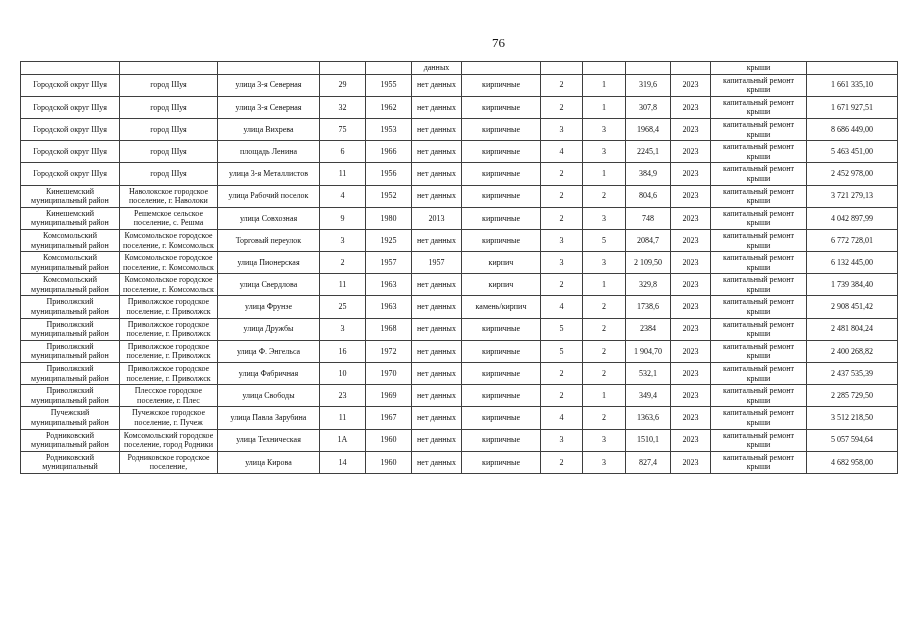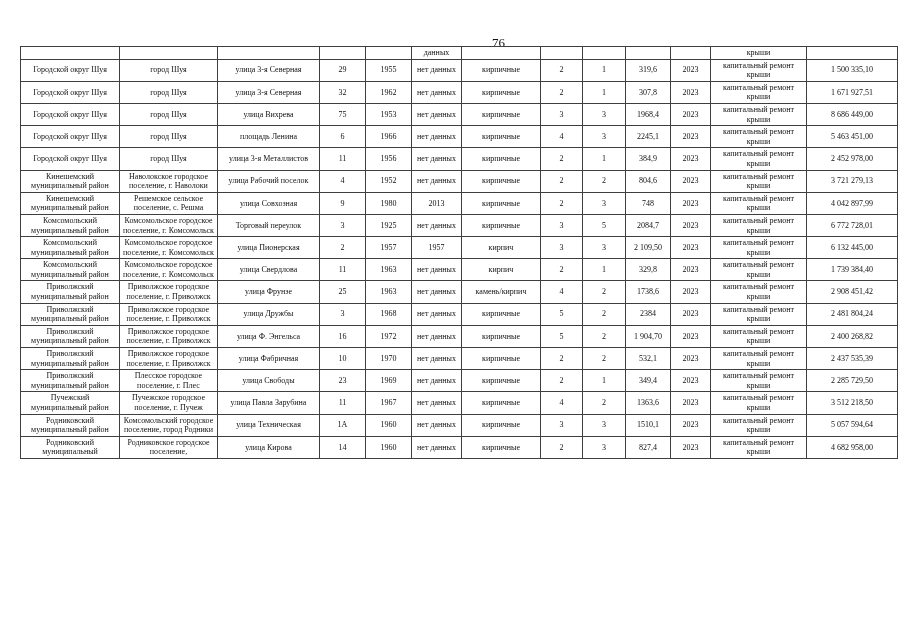--- a/index.html
+++ b/index.html
@@ -17,21 +17,21 @@
     top: 35px;
     left: 0;
     width: 100%;
     text-align: center;
     font-size: 13px;
     color: #111;
     padding-left: 46px;
   }
   table.repair-table {
     position: absolute;
-    top: 46px;
+    top: 61px;
     left: 20px;
     border-collapse: collapse;
     table-layout: fixed;
   }
   table.repair-table td {
     border: 1px solid #3f3f3f;
     text-align: center;
     vertical-align: middle;
     font-size: 8px;
     line-height: 1.2;
@@ -84,21 +84,21 @@
           <td>улица 3-я Северная</td>
           <td>29</td>
           <td>1955</td>
           <td>нет данных</td>
           <td>кирпичные</td>
           <td>2</td>
           <td>1</td>
           <td>319,6</td>
           <td>2023</td>
           <td>капитальный ремонт крыши</td>
-          <td>1 500 335,10</td>
+          <td>1 661 335,10</td>
         </tr>
         <tr>
           <td>Городской округ Шуя</td>
           <td>город Шуя</td>
           <td>улица 3-я Северная</td>
           <td>32</td>
           <td>1962</td>
           <td>нет данных</td>
           <td>кирпичные</td>
           <td>2</td>

